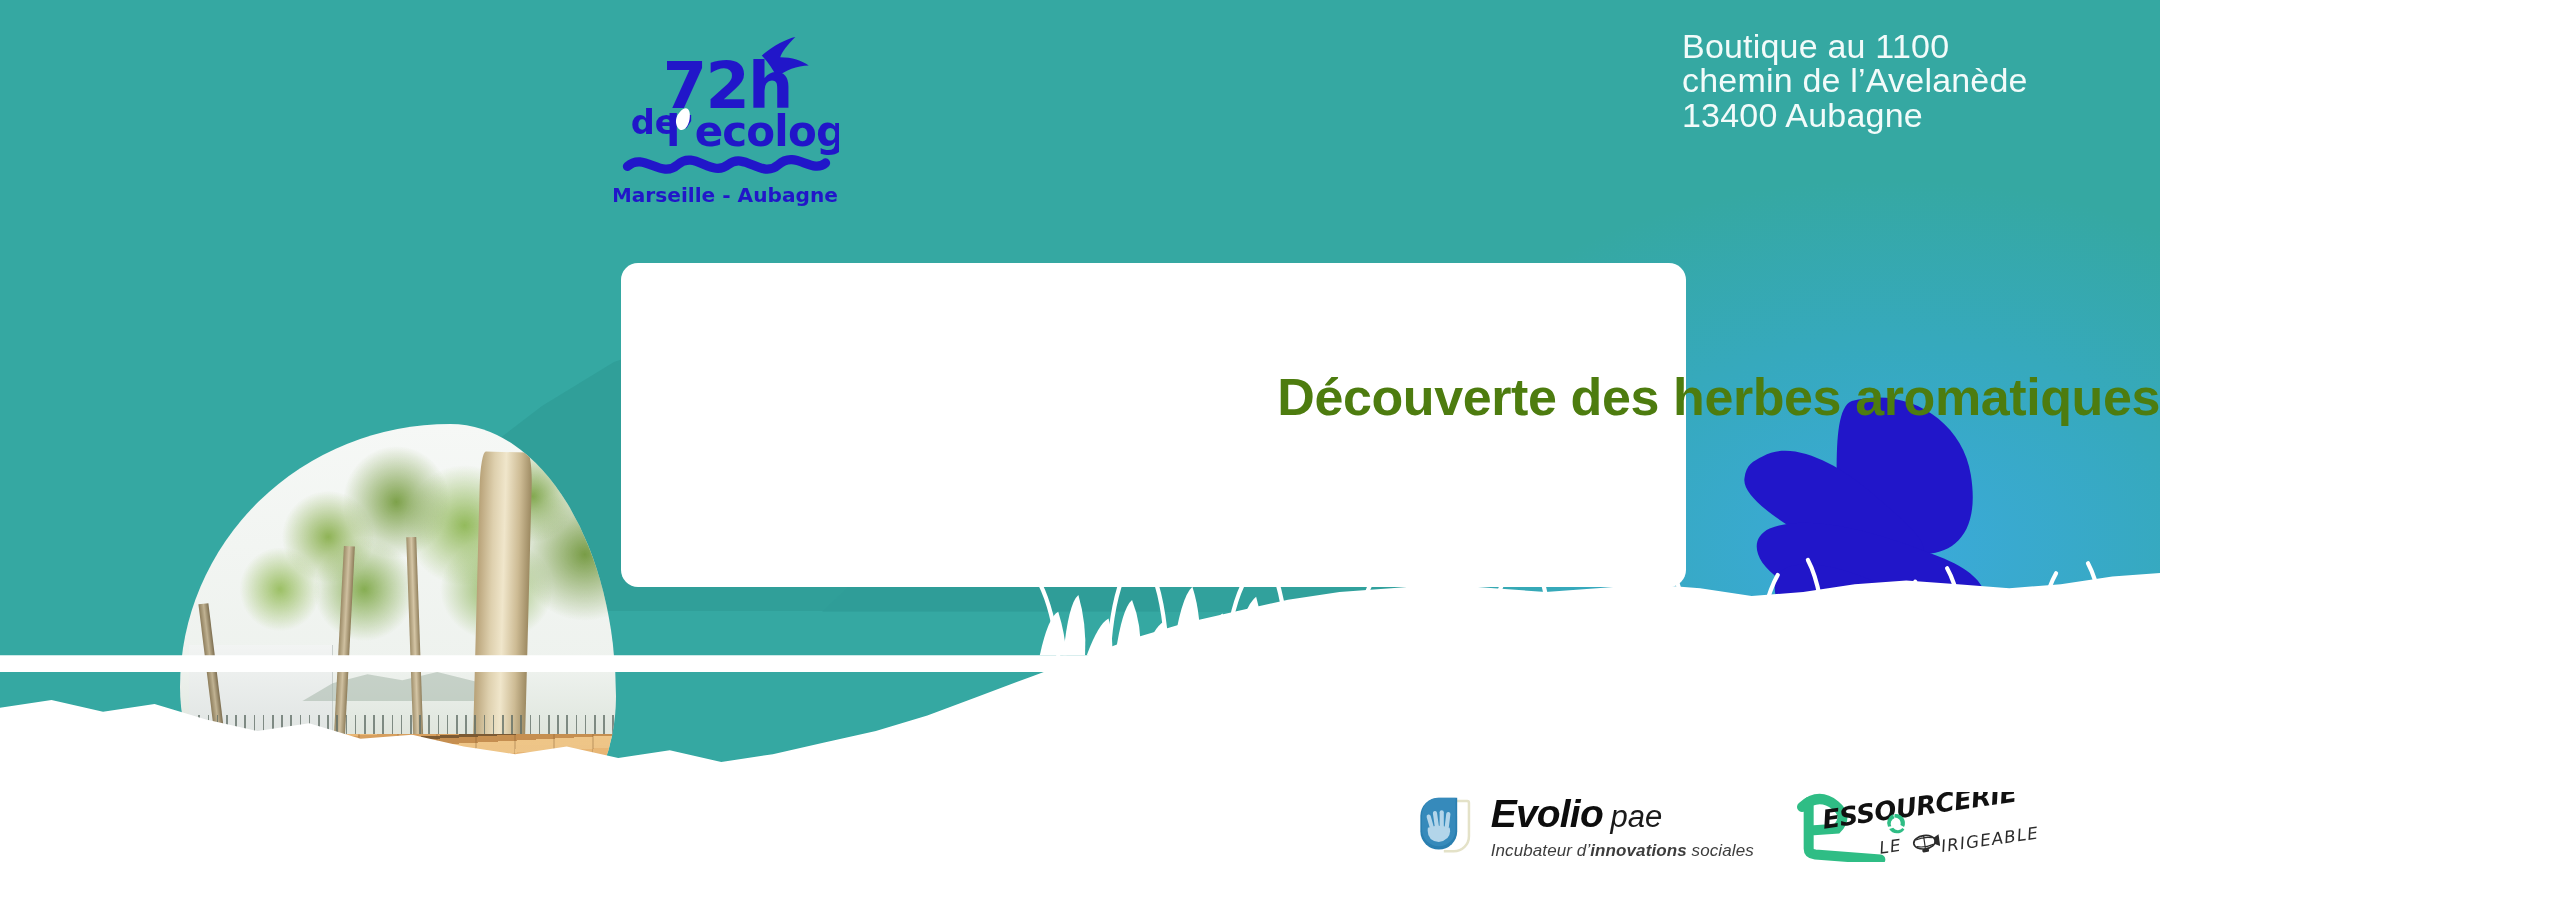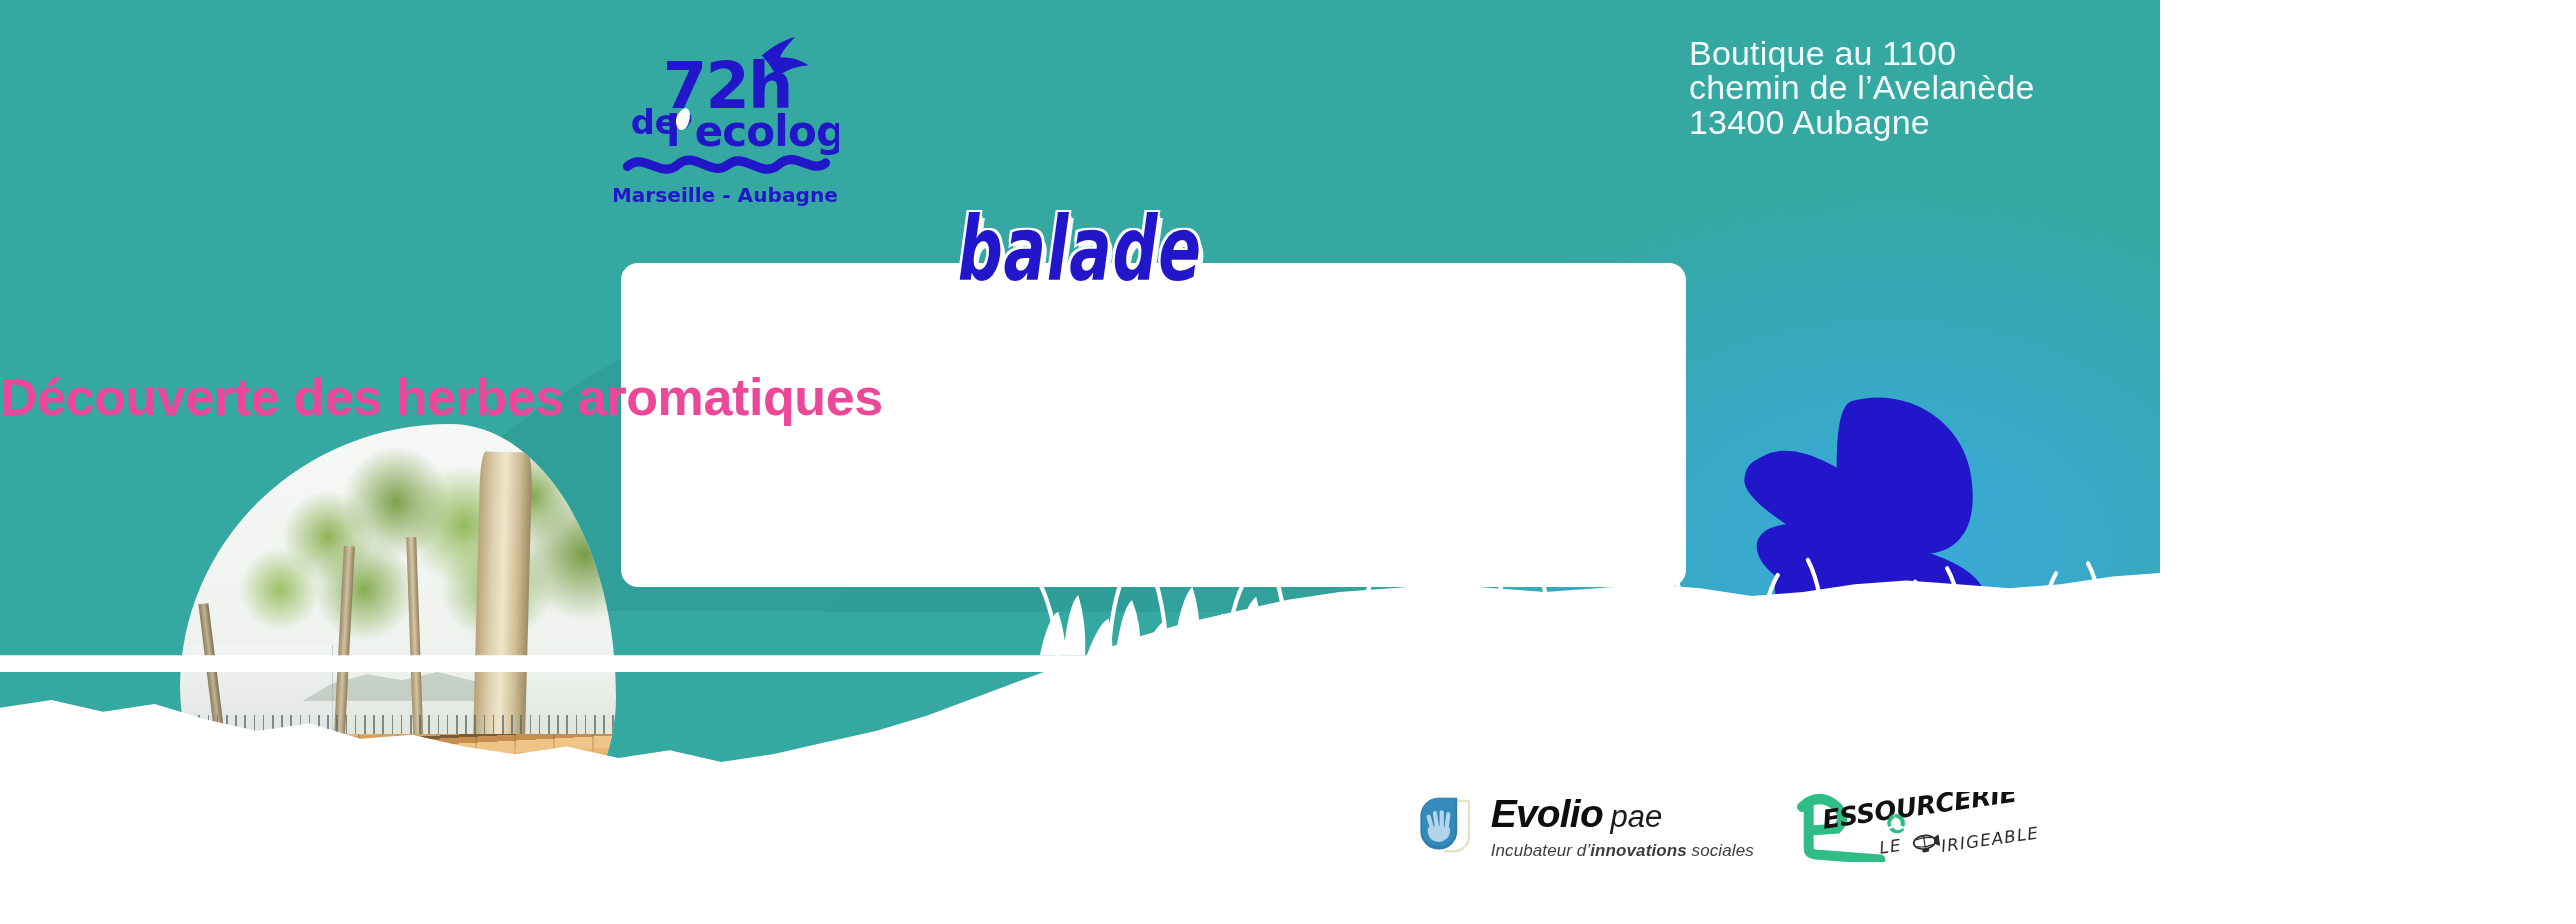--- a/index.html
+++ b/index.html
@@ -207,21 +207,21 @@
     font-weight:bold;
     letter-spacing:-0.4px;
     white-space:pre-line;
     margin:0 0 5px 0;
   }
   .venue .vaddr{
     font-size:34px;
     font-weight:400;
     letter-spacing:0.2px;
     white-space:pre-line;
-    margin:7px;
+    margin:0;
     color:#f2fbfa;
   }
 
   
   .card{
     position:absolute;
     left:621px; top:263px;
     width:1065px; height:324px;
     background:#ffffff;
     border-radius:17px;
@@ -246,24 +246,24 @@
     transform-origin:center;
     text-shadow:
        2.5px 2.5px 0 #ffffff, -2.5px 2.5px 0 #ffffff,
        2.5px -1.7px 0 #ffffff, -2.5px -1.7px 0 #ffffff,
        5px 4.2px 0 rgba(255,255,255,.95);
   }
 
   .card-title{
     position:absolute;
     left:0; right:0; top:367px;
-    text-align:left;
+    text-align:right;
     font-size:52px;
     font-weight:bold;
-    color:#ec4899;
+    color:#4d7c0f;
     letter-spacing:-0.4px;
     z-index:5;
   }
   .card-sub{
     position:absolute;
     left:0; right:0; top:429px;
     text-align:center;
     font-size:49px;
     font-weight:400;
     color:#3633bb;
@@ -352,23 +352,20 @@
   </div>
 
   <div class="venue">
     <div class="vaddr">Boutique au 1100
 chemin de l’Avelanède
 13400 Aubagne</div>
   </div>
 
   <div class="card"></div>
 
-  <div class="kicker">
-    <span>balade</span>
-  </div>
   <div class="card-title">Découverte des herbes aromatiques</div>
 
   <div class="photo-blob">
     <div class="sky"></div>
     <div class="building"></div>
     <div class="hills"></div>
     <div class="canopy"></div>
     <div class="trunk-s3"></div>
     <div class="trunk-s1"></div>
     <div class="trunk-s2"></div>

